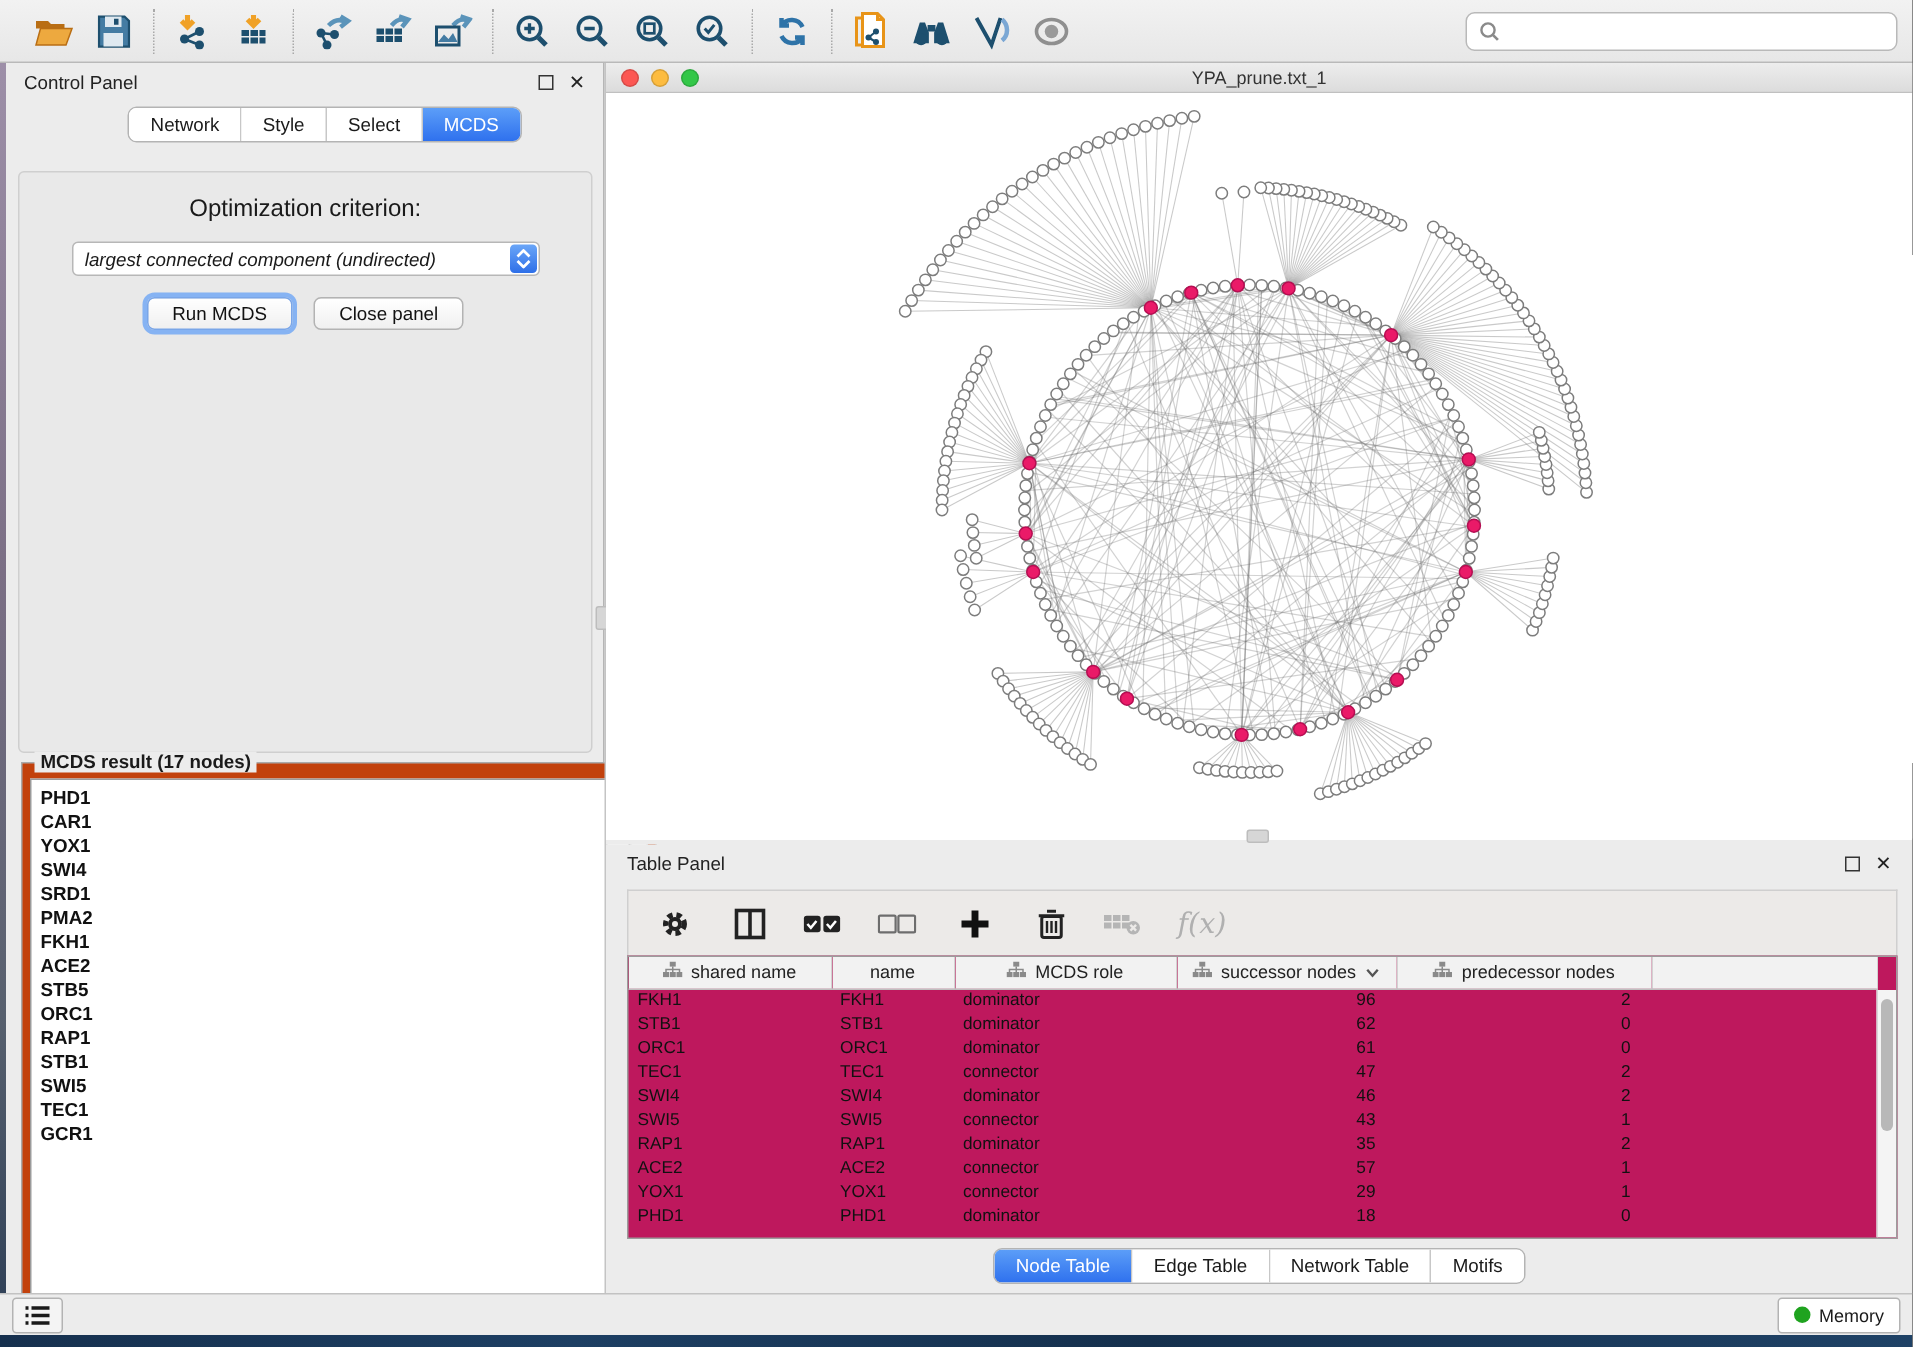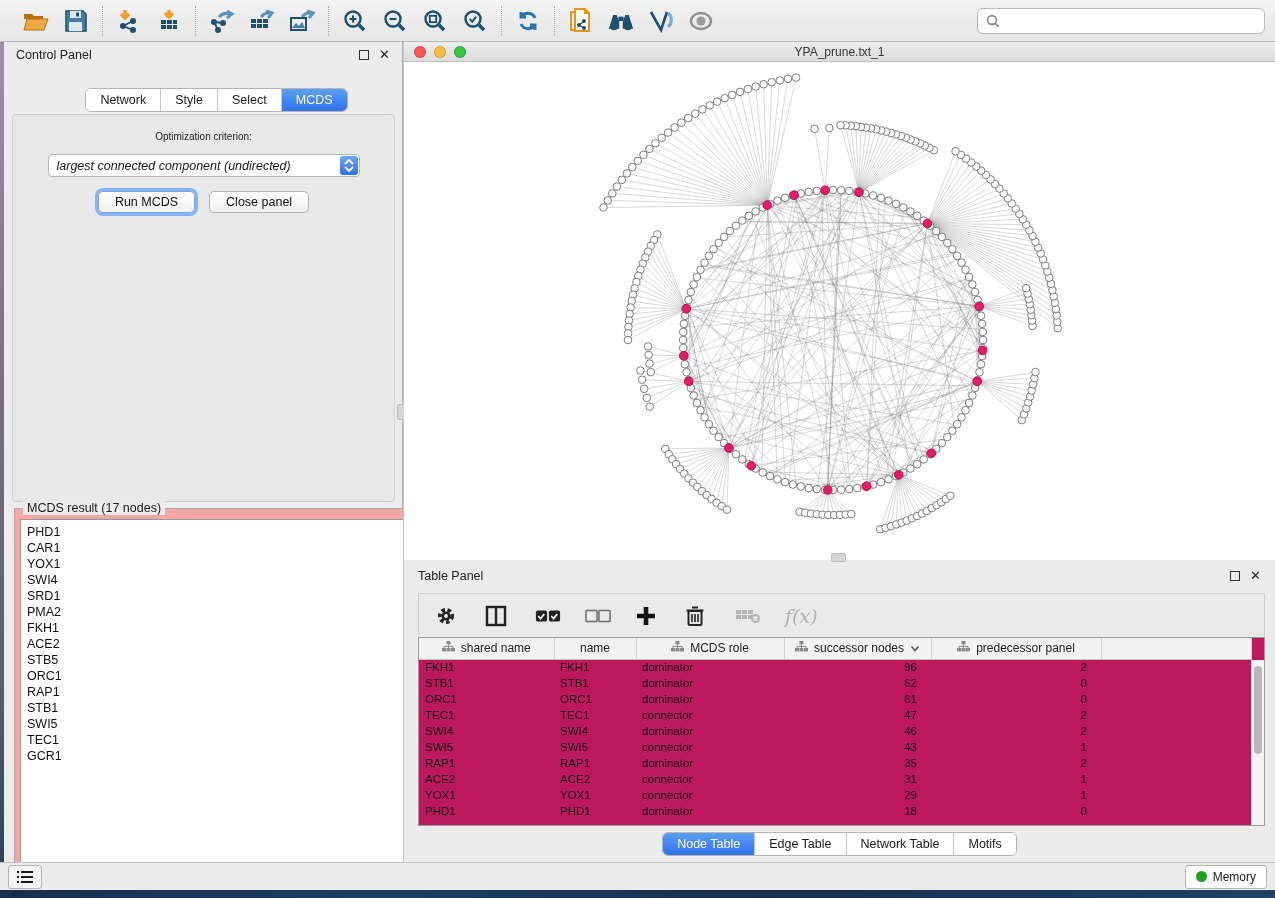--- a/index.html
+++ b/index.html
@@ -29,54 +29,54 @@
   .control-panel {
     position:absolute; top:42px; left:4px; width:399px; height:820px;
     background:#ececec; border-right:1px solid #b5b5b5;
   }
   .panel-header { display:flex; align-items:center; height:26px; padding:0 12px; }
   .panel-title { font-size:12.5px; color:#222; }
   .panel-header .win-icons { margin-left:auto; display:flex; gap:10px; align-items:center; }
   .float-box { width:10px; height:10px; border:1.5px solid #333; display:inline-block; cursor:pointer; }
   .close-x { font-size:13px; font-weight:bold; color:#222; cursor:pointer; line-height:10px; }
   
-  .seg-tabs { display:flex; justify-content:center; margin-top:20px;padding-left:27px; }
+  .seg-tabs { display:flex; justify-content:center; margin-top:3px;padding-left:27px; }
   .seg { display:flex; border:1px solid #b4b4b4; border-radius:6px; overflow:hidden; background:#fff; }
   .seg-item {
     padding:3px 14px; font-size:12.5px; color:#1a1a1a; background:#fff;
     border-right:1px solid #c7c7c7; cursor:pointer; line-height:16px;
   }
   .seg-item:last-child { border-right:none; }
   .seg-item.active { background:linear-gradient(#5c9ef8,#2f71ee); color:#fff; }
   .cp-box {
     position:absolute; top:72px; left:8px; width:383px; height:388px;
     background:#e9e9e9; border:1px solid #cfcfcf; border-radius:4px;
   }
-  .opt-label { text-align:center; margin-top:16px; font-size:10px; }
+  .opt-label { text-align:center; margin-top:16px; font-size:16px; }
   .mac-select {
     margin:12px auto 0; width:312px; height:23px; background:#fff; border:1px solid #b7b7b7;
     border-radius:4px; display:flex; align-items:center; cursor:pointer; position:relative;font-style:italic;
   }
   .mac-select .sel-text { padding-left:8px; font-size:12.5px; }
   .stepper {
     position:absolute; right:1px; top:1px; bottom:1px; width:18px; border-radius:3px;
     background:linear-gradient(#6aa6f8,#2e6fe8); display:flex; flex-direction:column;
     align-items:center; justify-content:center; gap:1px;
   }
   .stepper svg { display:block; }
   .cp-buttons { display:flex; justify-content:center; gap:14px; margin-top:14px; }
   .mac-btn {
     background:linear-gradient(#ffffff,#f0f0f0); border:1px solid #b3b3b3; border-radius:5px;
     padding:3px 16px; font-size:12.5px; font-family:inherit; cursor:pointer; color:#111;
   }
   .mac-btn.focused { box-shadow:0 0 0 3px rgba(100,160,245,.75); border-color:#7aa6e8; }
   
   .result-box {
     position:absolute; top:466px; left:10px; width:424px; height:372px;
-    border:1px solid #a9a9a9; background:#fca5a5;
+    border:1px solid #a9a9a9; background:#c2410c;font-weight:bold;
   }
   .result-legend {
     position:absolute; top:-8px; left:8px; background:#ececec; padding:0 4px; font-size:12.5px;
   }
   .result-list {
     position:absolute; top:10px; left:5px; right:17px; bottom:5px; background:#fff;
     border:1px solid #9b9b9b; overflow:hidden; padding:4px 0 0 6px;
   }
   .result-scroll {
     position:absolute; top:10px; right:5px; width:12px; bottom:5px; background:#fafafa;
@@ -107,21 +107,21 @@
   }
   
   .table-panel {
     position:absolute; top:563px; left:404px; width:871px; height:299px; background:#ececec;
   }
   .tp-toolbar {
     position:absolute; top:30px; left:14px; right:10px; height:44px;
     background:#eceae8; border:1px solid #cfcfcf; border-bottom:none;
     display:flex; align-items:center; gap:24px; padding:0 16px;
   }
-  .tp-btn { width:26px; height:26px; display:flex; align-items:center; justify-content:flex-start; cursor:pointer; }
+  .tp-btn { width:26px; height:26px; display:flex; align-items:center; justify-content:flex-end; cursor:pointer; }
   .fx { font-family:"DejaVu Serif","Liberation Serif",serif; font-style:italic; font-size:19px; color:#b0b0b0; }
   .tp-table {
     position:absolute; top:74px; left:14px; right:10px; bottom:36px;
     background:#be185d; border:1px solid #9c9c9c; overflow:hidden;
   }
   table.node-table { border-collapse:collapse; width:833px; table-layout:fixed; }
   .node-table th {
     height:21px; background:#f2f2f2; border-right:1px solid #d2d2d2; border-bottom:1px solid #bfbfbf;
     font-weight:normal; font-size:12px; color:#222; text-align:center; position:relative;
   }
@@ -1210,21 +1210,21 @@
                 <span class="th-inner">
                   <span><svg width="13" height="11" viewBox="0 0 13 11" style="flex:none">
                       <g fill="#8a8a8a">
                         <rect x="4.5" y="0" width="4" height="3.4"></rect>
                         <rect x="0" y="7" width="4" height="3.4"></rect>
                         <rect x="4.5" y="7" width="4" height="3.4"></rect>
                         <rect x="9" y="7" width="4" height="3.4"></rect>
                       </g>
                       <path d="M6.5 3.4 v2 M2 7 v-1.6 h9 V7 M6.5 5.4 V7" stroke="#8a8a8a" stroke-width="1" fill="none"></path>
                     </svg></span>
-                  <span>predecessor panel</span>
+                  <span>predecessor nodes</span>
                 </span>
               </th>
               <th></th>
             </tr>
           </thead>
         <tbody id="node-table-body">
             <tr>
               <td>FKH1</td>
               <td>FKH1</td>
               <td>dominator</td>
@@ -1277,21 +1277,21 @@
               <td>RAP1</td>
               <td>dominator</td>
               <td class="num">35</td>
               <td class="num">2</td>
               <td></td>
             </tr>
             <tr>
               <td>ACE2</td>
               <td>ACE2</td>
               <td>connector</td>
-              <td class="num">31</td>
+              <td class="num">57</td>
               <td class="num">1</td>
               <td></td>
             </tr>
             <tr>
               <td>YOX1</td>
               <td>YOX1</td>
               <td>connector</td>
               <td class="num">29</td>
               <td class="num">1</td>
               <td></td>

